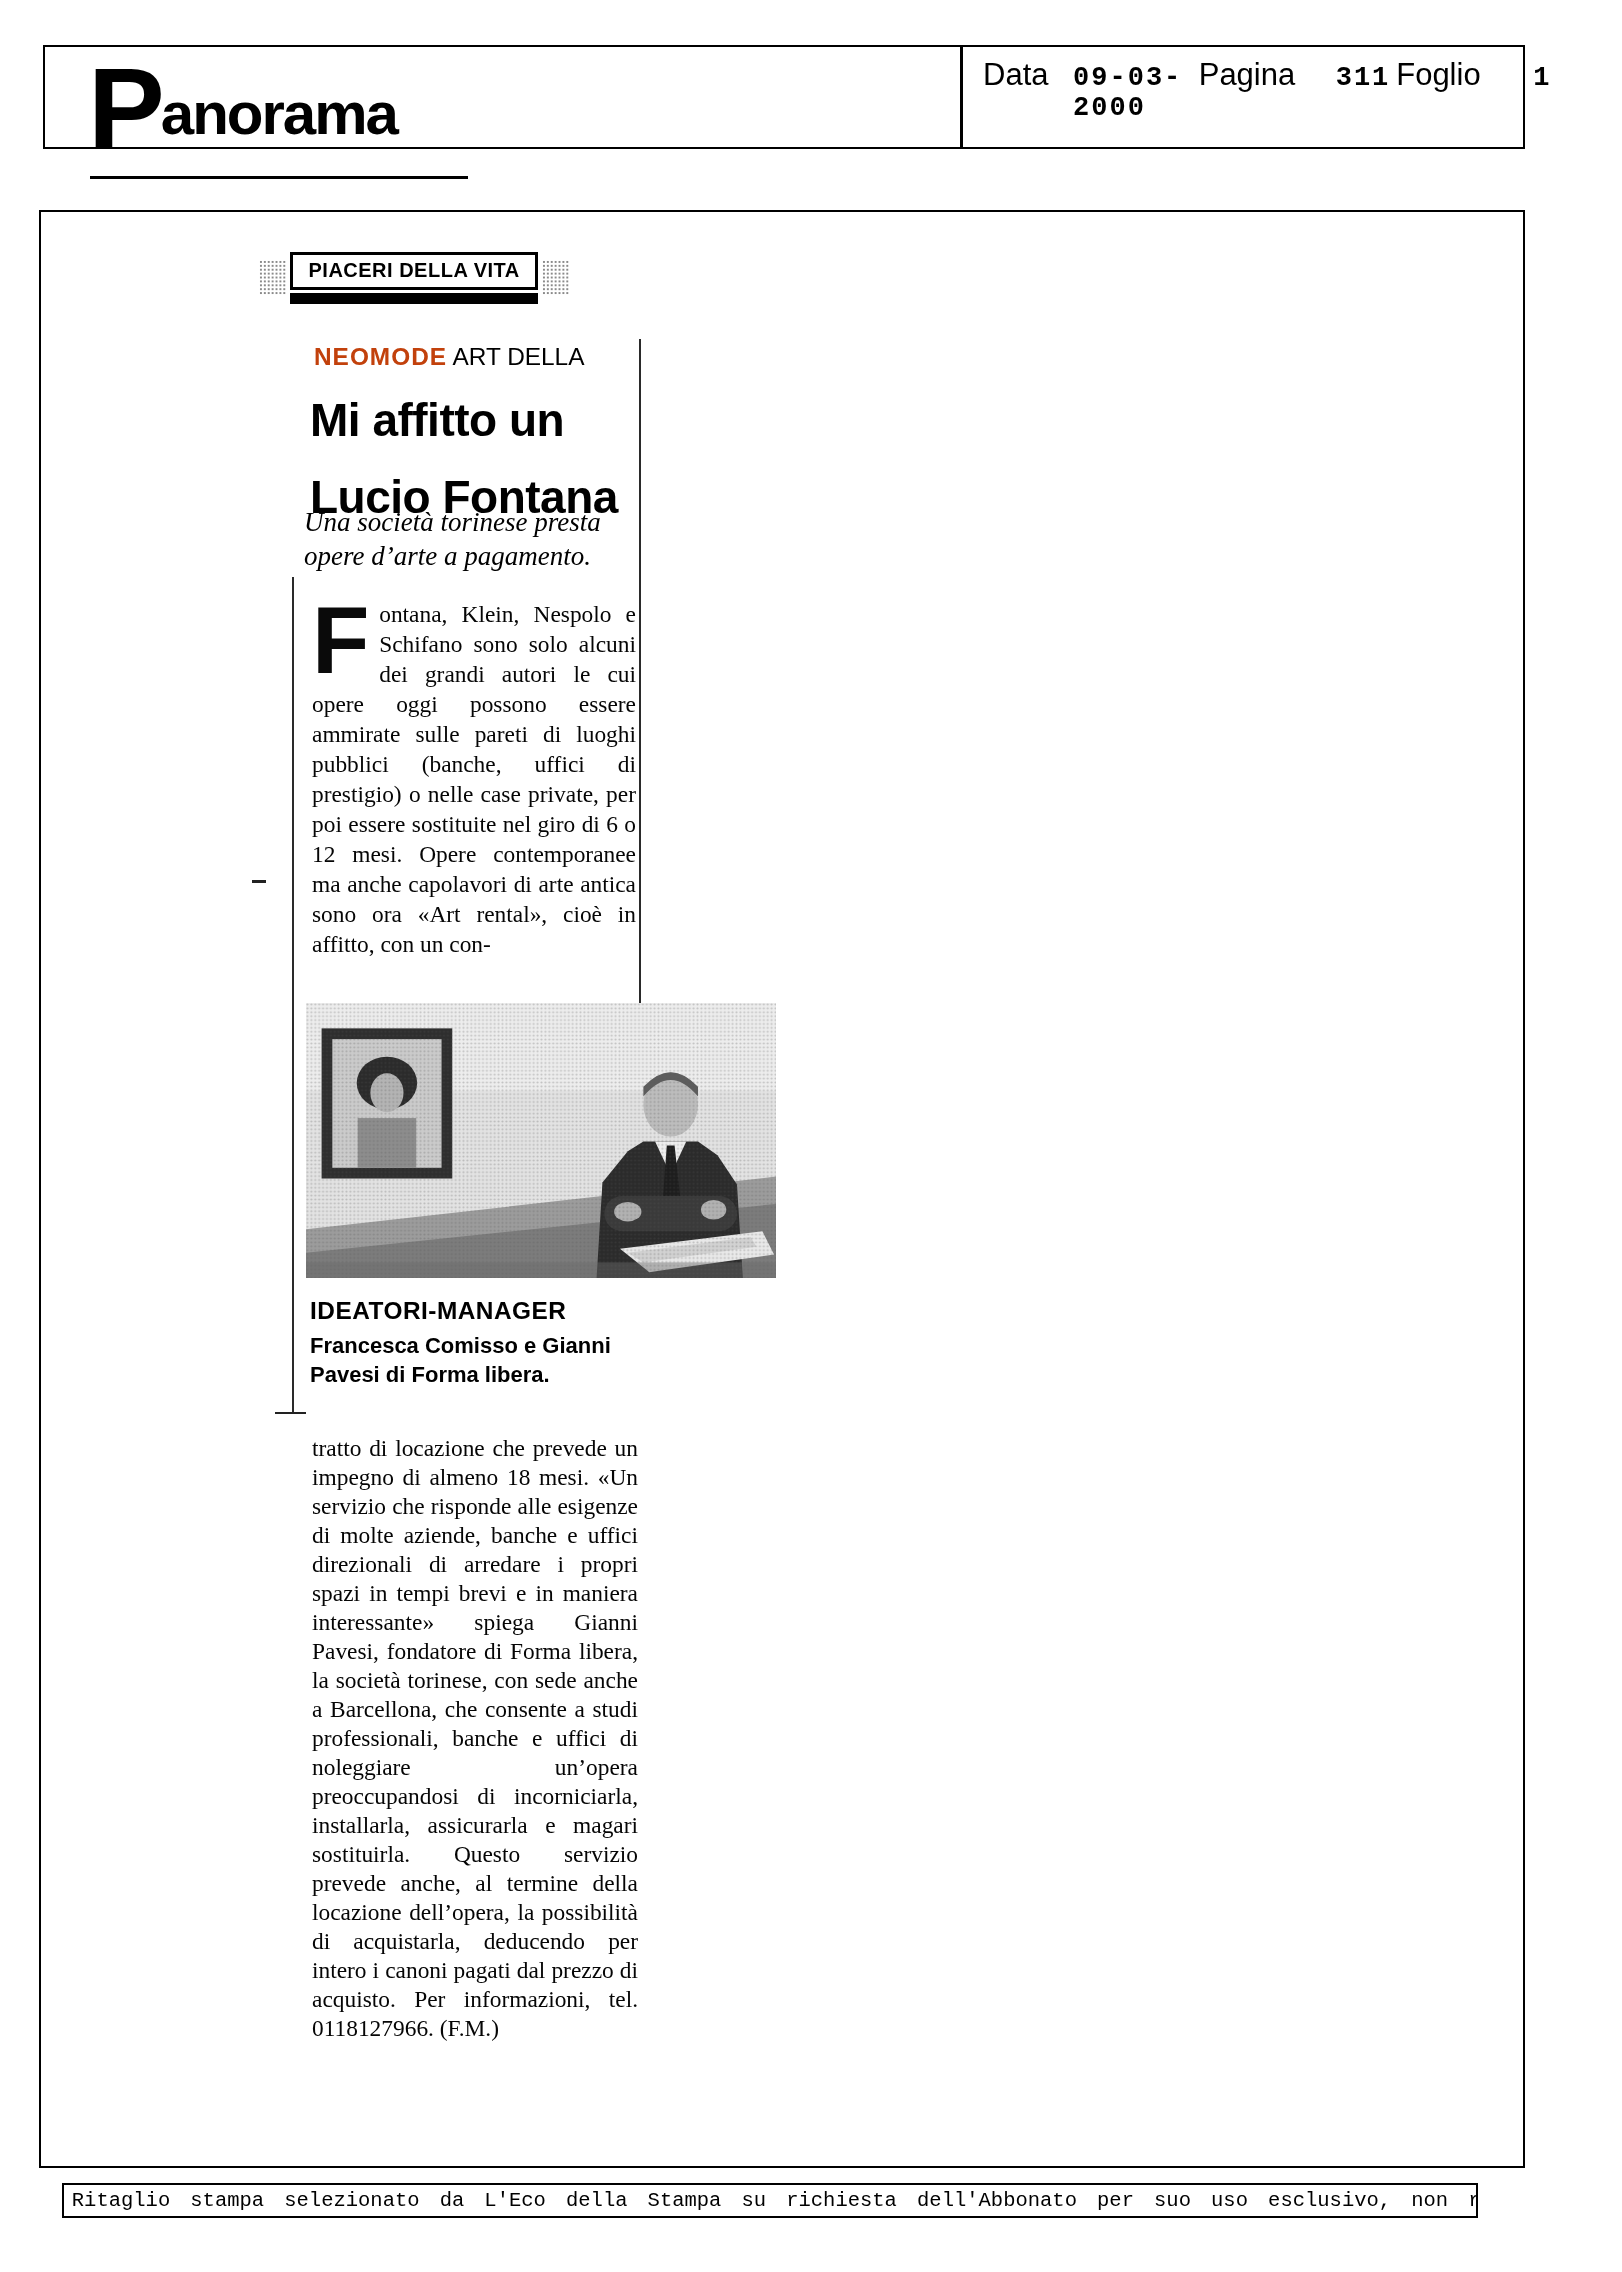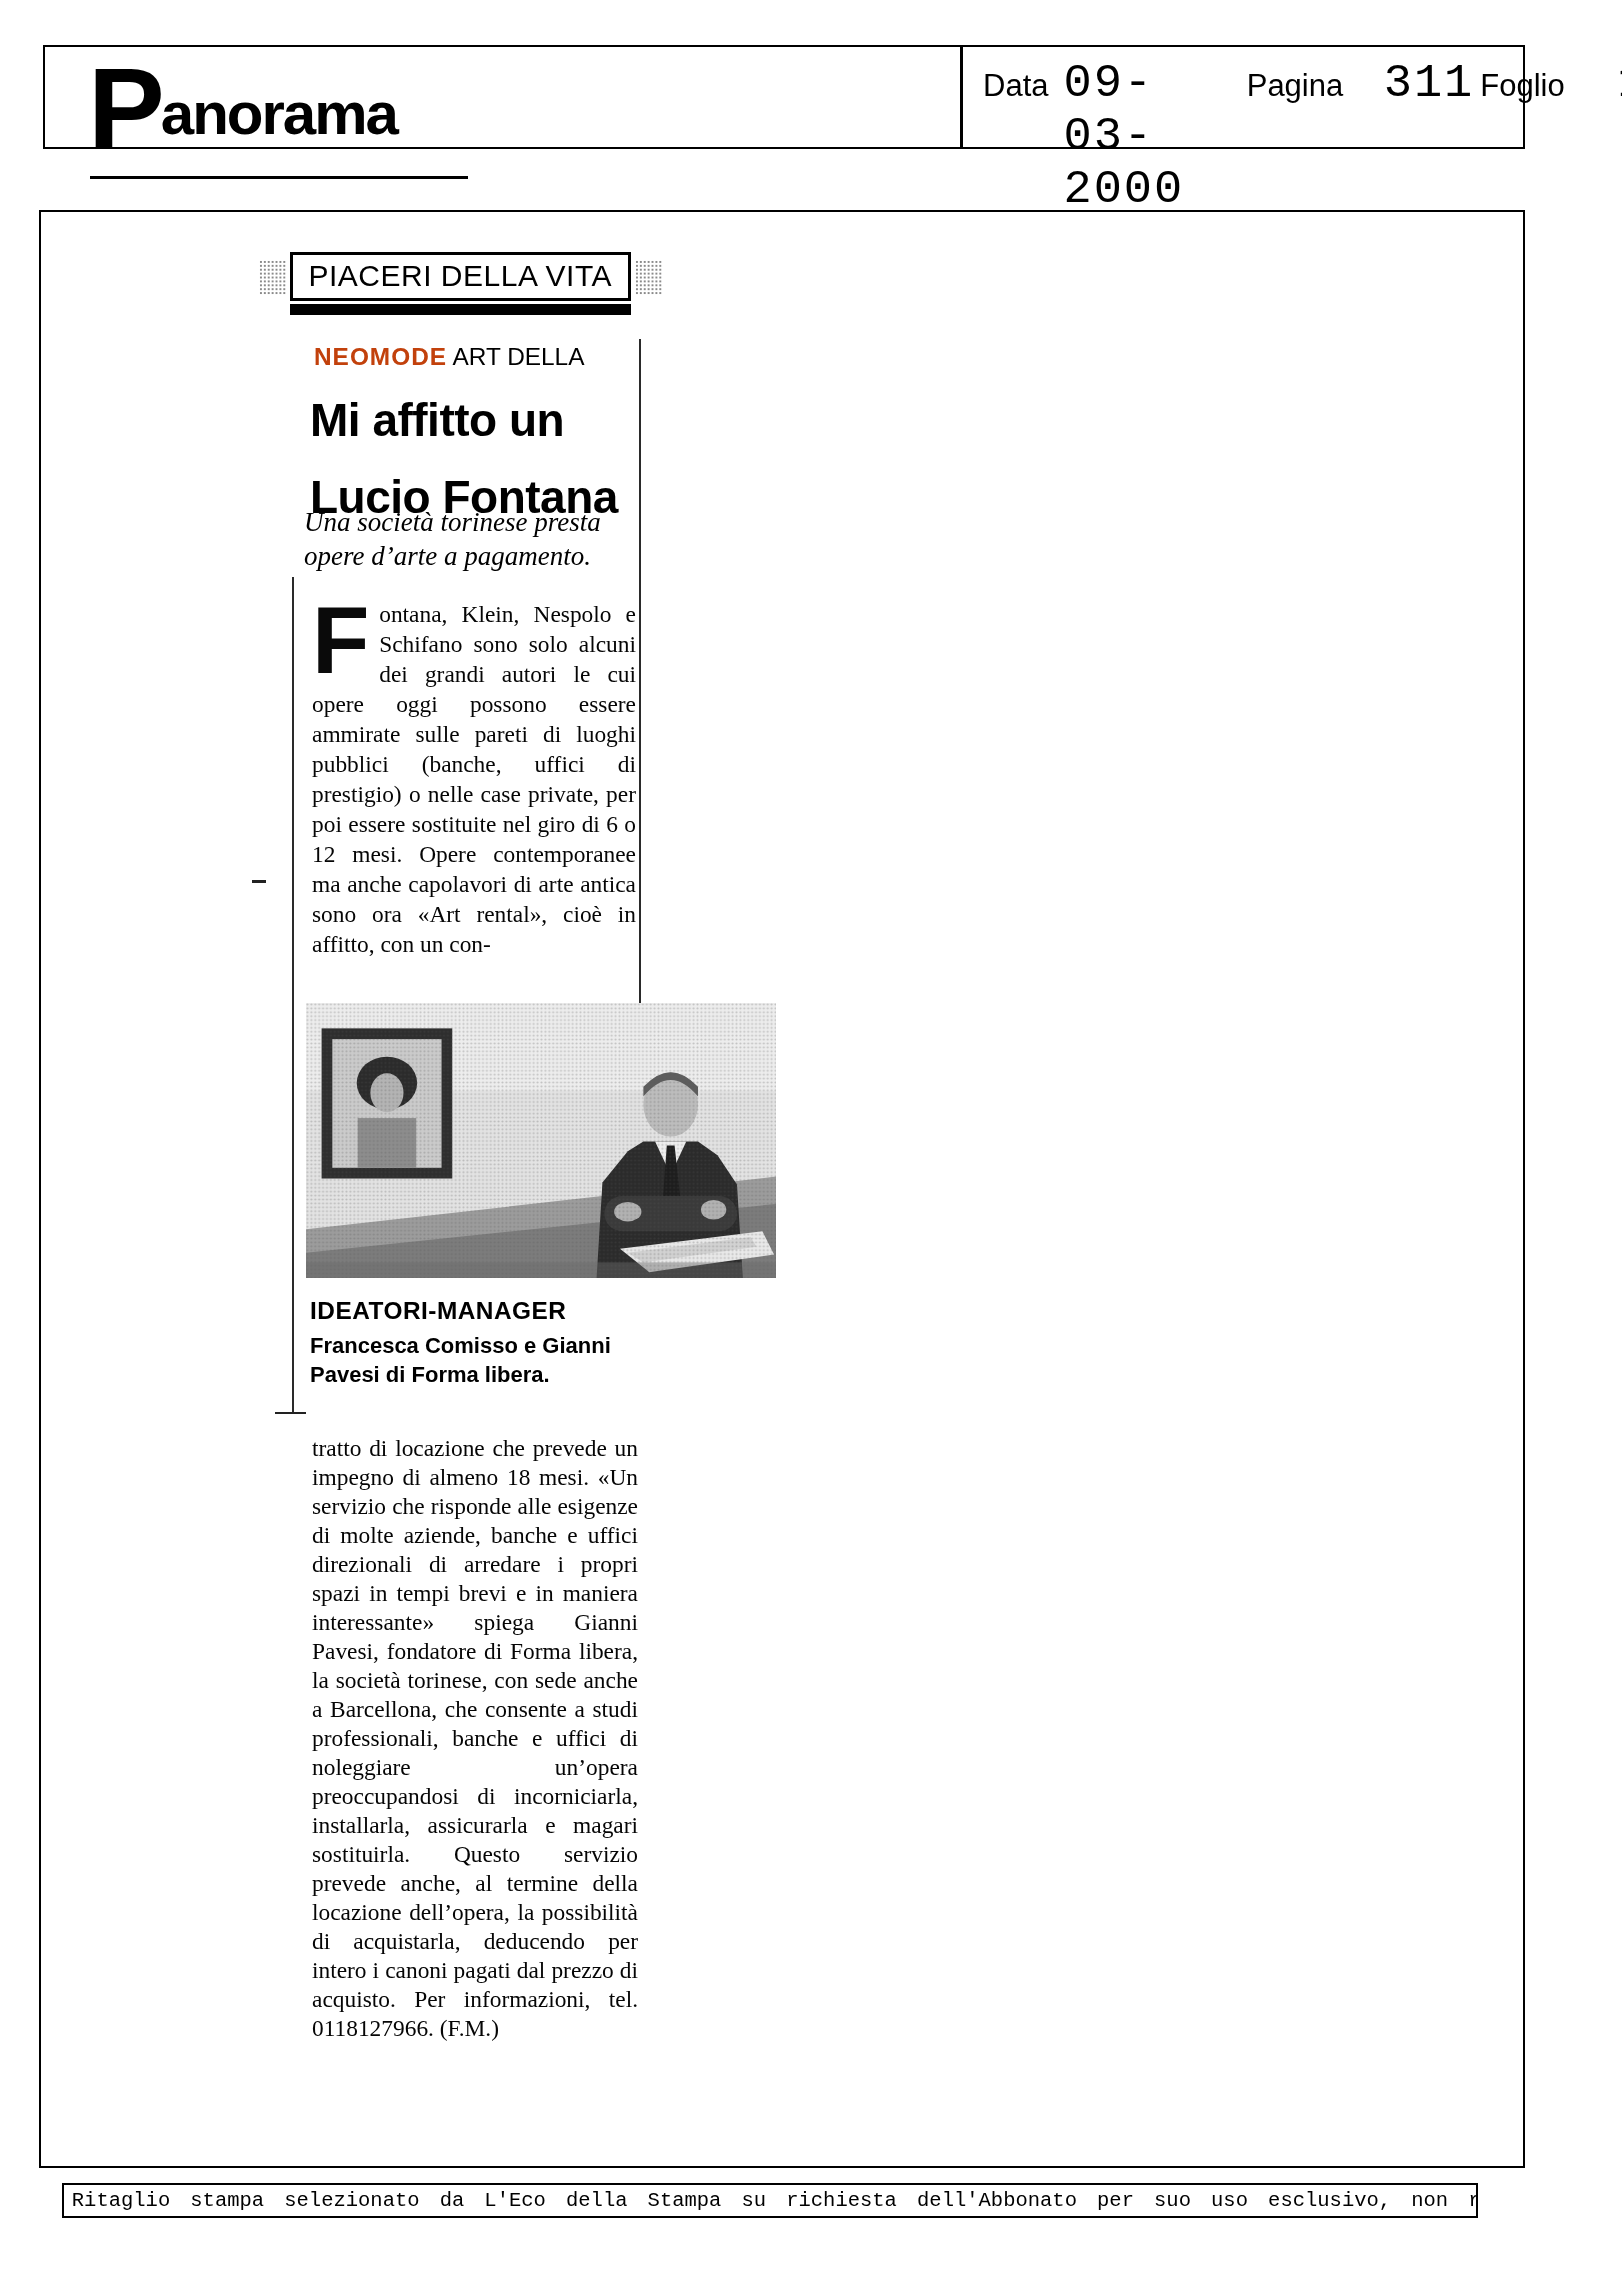--- a/index.html
+++ b/index.html
@@ -31,40 +31,40 @@
   .header-divider {
     position:absolute; left:915px; top:0; width:2.9px; height:100%; background:#000;
   }
   .meta-area {
     position:absolute; left:938px; top:9.8px; width:527px;
     display:flex; flex-direction:row; gap:5.9px;
   }
   .meta-row { display:flex; align-items:baseline; height:41px; }
   .meta-label { width:137px; font-size:31px; }
   .meta-value {
-    font-family:"Liberation Mono", monospace; font-size:47px; letter-spacing:2px;
+    font-family:"Liberation Mono", monospace; font-size:27px; letter-spacing:2px;font-weight:bold;
   }
 
   
   .main-box {
     position:absolute; left:39px; top:210px; width:1486px; height:1958px;
     border:2.9px solid #000; background:#fff;
   }
 
   
   .banner { position:absolute; left:259px; top:252px; display:flex; align-items:flex-start; }
   .dither {
     width:27px; height:35px; margin-top:7.8px;
     background-image: radial-gradient(#8a8a8a 35%, transparent 36%);
     background-size:3.9px 3.9px;
   }
   .banner-core { margin:0 3.9px; }
   .banner-text {
     border:3.9px solid #000; background:#fff; padding:3.9px 15.6px 4.9px 15.6px;
-    font-weight:normal; font-size:30px; letter-spacing:0.5px; white-space:nowrap;
+    font-weight:bold; font-size:20px; letter-spacing:0.5px; white-space:nowrap;
   }
   .banner-bar { height:11.7px; background:#000; margin-top:2.9px; }
 
   
   .kicker { position:absolute; left:314px; top:343px; font-size:24.4px; white-space:nowrap; }
   .kicker-bold { font-weight:bold; letter-spacing:1px; color:#c2410c; }
   .headline {
     position:absolute; left:310px; top:382px; width:328px;
     font-weight:bold; font-size:46px; line-height:77px; letter-spacing:-0.5px;
   }

